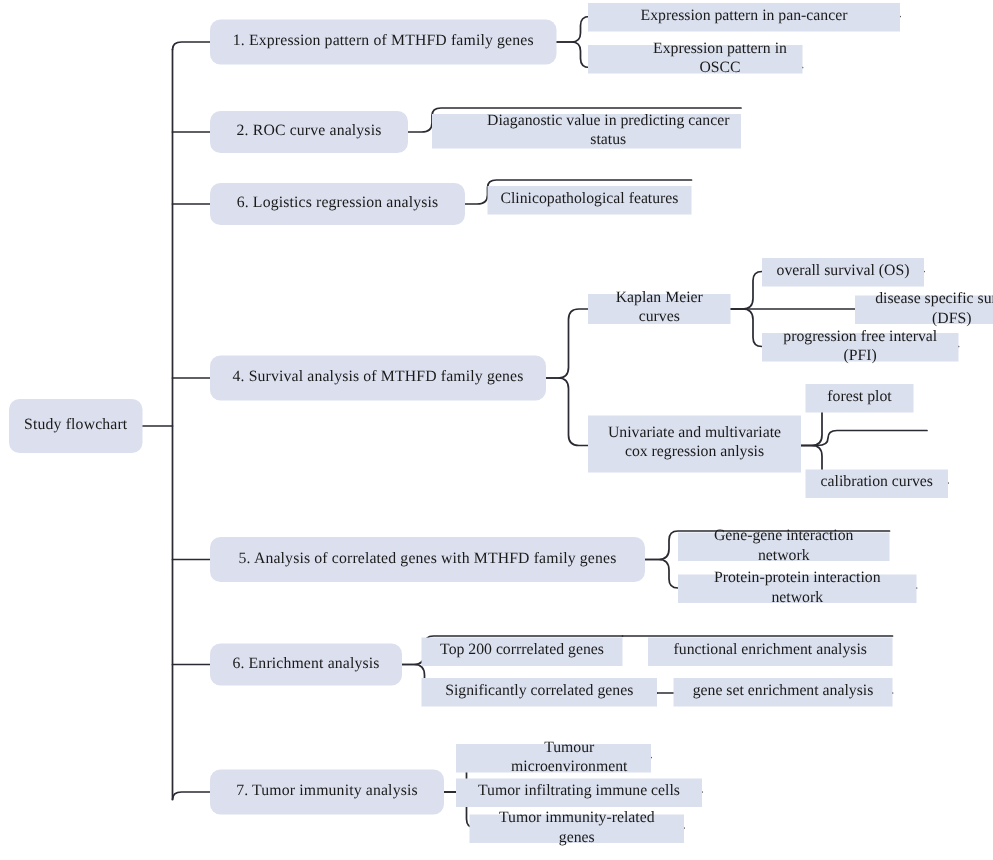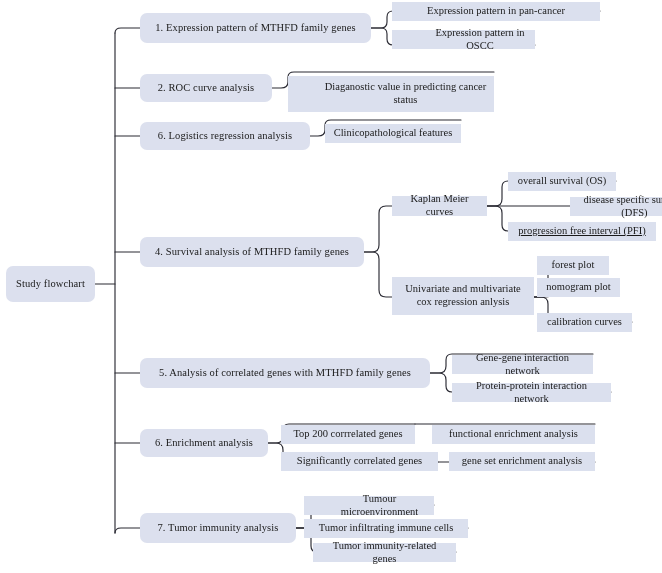--- a/index.html
+++ b/index.html
@@ -129,21 +129,21 @@
     <span>7. Tumor immunity analysis</span>
   </div>
 
   <div class="chip" style="left:392px;top:2px;width:208px;height:19px;">
     <span class="txt">Expression pattern in pan-cancer</span>
   </div>
   <div class="chip" style="left:392px;top:30px;width:143px;height:19px;padding-left:40px;">
     <span class="txt">Expression pattern in OSCC</span>
   </div>
 
-  <div class="chip" style="left:288px;top:76px;width:206px;height:36px;padding-left:36px;">
+  <div class="chip" style="left:288px;top:76px;width:206px;height:23px;padding-left:36px;">
     <span class="txt">Diaganostic value in predicting cancer status</span>
   </div>
 
   <div class="chip" style="left:325px;top:124px;width:136px;height:19px;">
     <span class="txt">Clinicopathological features</span>
   </div>
 
   <div class="chip" style="left:392px;top:196px;width:95px;height:20px;">
     <span class="txt">Kaplan Meier curves</span>
   </div>
@@ -152,30 +152,27 @@
     <span class="txt">Univariate and multivariate</span>
     <span class="txt">cox regression anlysis</span>
   </div>
 
   <div class="chip" style="left:508px;top:172px;width:108px;height:19px;">
     <span class="txt">overall survival (OS)</span>
   </div>
   <div class="chip" style="left:528px;top:197px;width:129px;height:19px;margin-left:42px;">
     <span class="txt">disease specific survival (DFS)</span>
   </div>
-  <div class="chip" style="left:508px;top:222px;width:148px;height:19px;text-decoration:underline;">
+  <div class="chip" style="left:508px;top:222px;width:131px;height:19px;">
     <span class="txt">progression free interval (PFI)</span>
   </div>
 
   <div class="chip" style="left:537px;top:256px;width:72px;height:19px;">
     <span class="txt">forest plot</span>
   </div>
-  <div class="chip" style="left:537px;top:278px;width:83px;height:19px;">
-    <span class="txt">nomogram plot</span>
-  </div>
   <div class="chip" style="left:537px;top:313px;width:95px;height:19px;">
     <span class="txt">calibration curves</span>
   </div>
 
   <div class="chip" style="left:452px;top:355px;width:141px;height:19px;">
     <span class="txt">Gene-gene interaction network</span>
   </div>
   <div class="chip" style="left:452px;top:383px;width:159px;height:19px;">
     <span class="txt">Protein-protein interaction network</span>
   </div>

